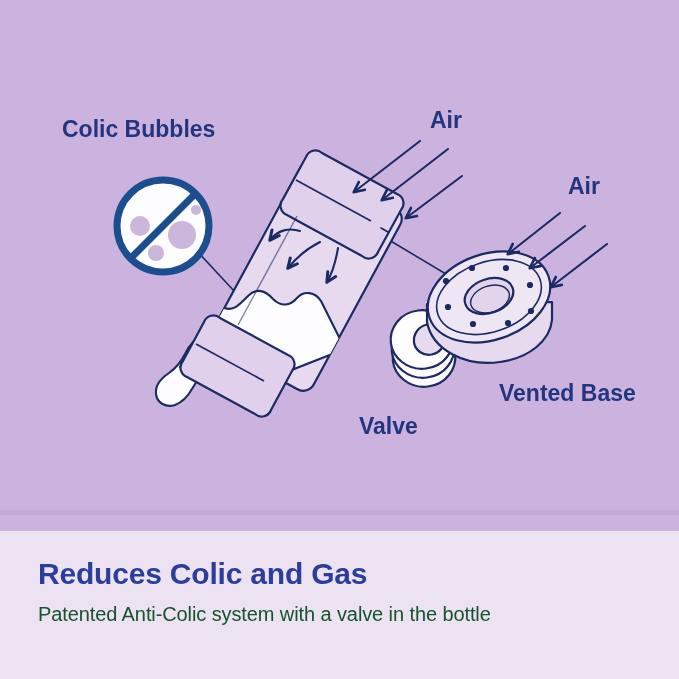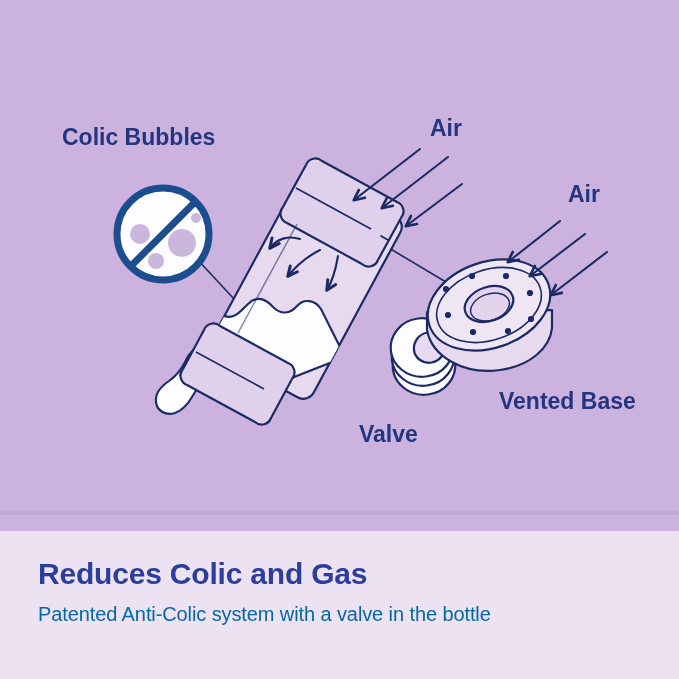--- a/index.html
+++ b/index.html
@@ -16,21 +16,21 @@
     width: 679px;
     height: 679px;
     overflow: hidden;
     background: #ccb3df;
   }
 
   
   #illustration-panel {
     position: absolute;
     left: 0;
-    top: 12px;
+    top: 4px;
     width: 679px;
     height: 513px;
     background: #ccb3df;
   }
   #illustration-svg {
     position: absolute;
     left: 0;
     top: 0;
     width: 679px;
     height: 513px;
@@ -63,21 +63,21 @@
   #caption-heading {
     font-size: 30px;
     font-weight: bold;
     color: #2c3e9b;
     letter-spacing: -0.2px;
     line-height: 1.12;
     margin: 0 0 9px 0;
   }
   .caption-line {
     font-size: 20px;
-    color: #0369a1;
+    color: #14532d;
     line-height: 1.47;
     letter-spacing: -0.1px;
     white-space: nowrap;
   }
 
   
   .diagram-label {
     font-family: "Liberation Sans", sans-serif;
     font-size: 23px;
     font-weight: bold;

